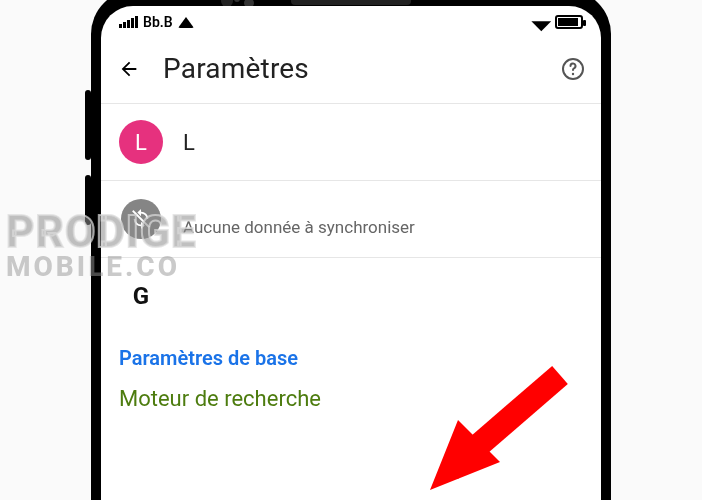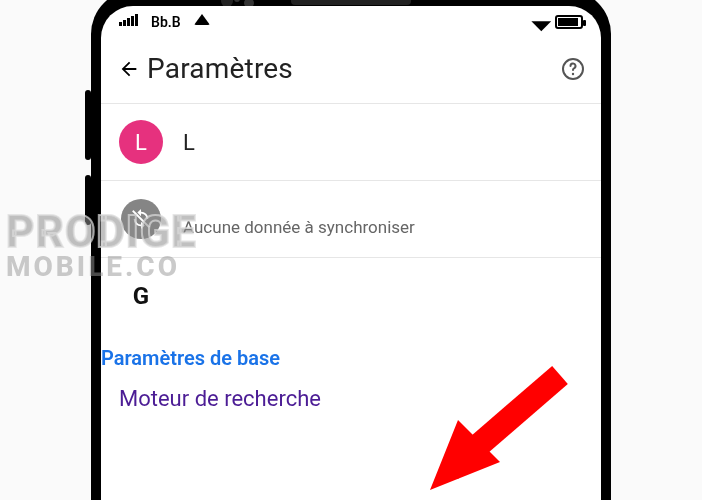--- a/index.html
+++ b/index.html
@@ -66,21 +66,21 @@
   .statusbar {
     height: 32px;
     display: flex;
     align-items: center;
     justify-content: space-between;
     padding: 0 18px;
     font-size: 14px;
     font-weight: 600;
     color: #000;
   }
-  .status-left { display: flex; gap: 13px; }
+  .status-left { display: flex; align-items: center; gap: 5px; }
   .status-right { display: flex; align-items: center; gap: 6px; }
   .signal {
     display: inline-flex; align-items: flex-end; gap: 1px; height: 12px;
   }
   .signal span {
     width: 3px; background: #000; display: inline-block;
   }
   .signal span:nth-child(1){height:4px}
   .signal span:nth-child(2){height:6px}
   .signal span:nth-child(3){height:8px}
@@ -111,21 +111,21 @@
   }
   .battery .fill {
     position: absolute; left: 1px; top: 1px; bottom: 1px;
     background: #000; width: 85%;
   }
 
   
   .appheader {
     display: flex; align-items: center;
     padding: 14px 14px 18px 14px;
-    gap: 4px;
+    gap: 20px;
   }
   .back {
     width: 28px; height: 28px; display:flex; align-items:center; justify-content:center;
     cursor: pointer;
   }
   .title {
     flex: 1;
     font-size: 28px;
     color: #222;
     letter-spacing: 0.2px;
@@ -162,29 +162,29 @@
     background: #858585;
     display:flex; align-items:center; justify-content:center;
   }
   .g-letter {
     font-weight: 700;
     font-size: 24px;
     color:#111;
   }
 
   .section-header {
-    padding: 12px 18px 6px 0;
+    padding: 12px 18px 6px 18px;
     font-size: 20px;
     font-weight: 600;
     color: #1a73e8;
   }
   .search-engine {
     padding: 10px 18px 20px 18px;
     font-size: 22px;
-    color: #4c1d95;
+    color: #4d7c0f;
     cursor: pointer;
   }
 
   
   .arrow {
     position: absolute;
     pointer-events: none;
   }
   
   .watermark {

